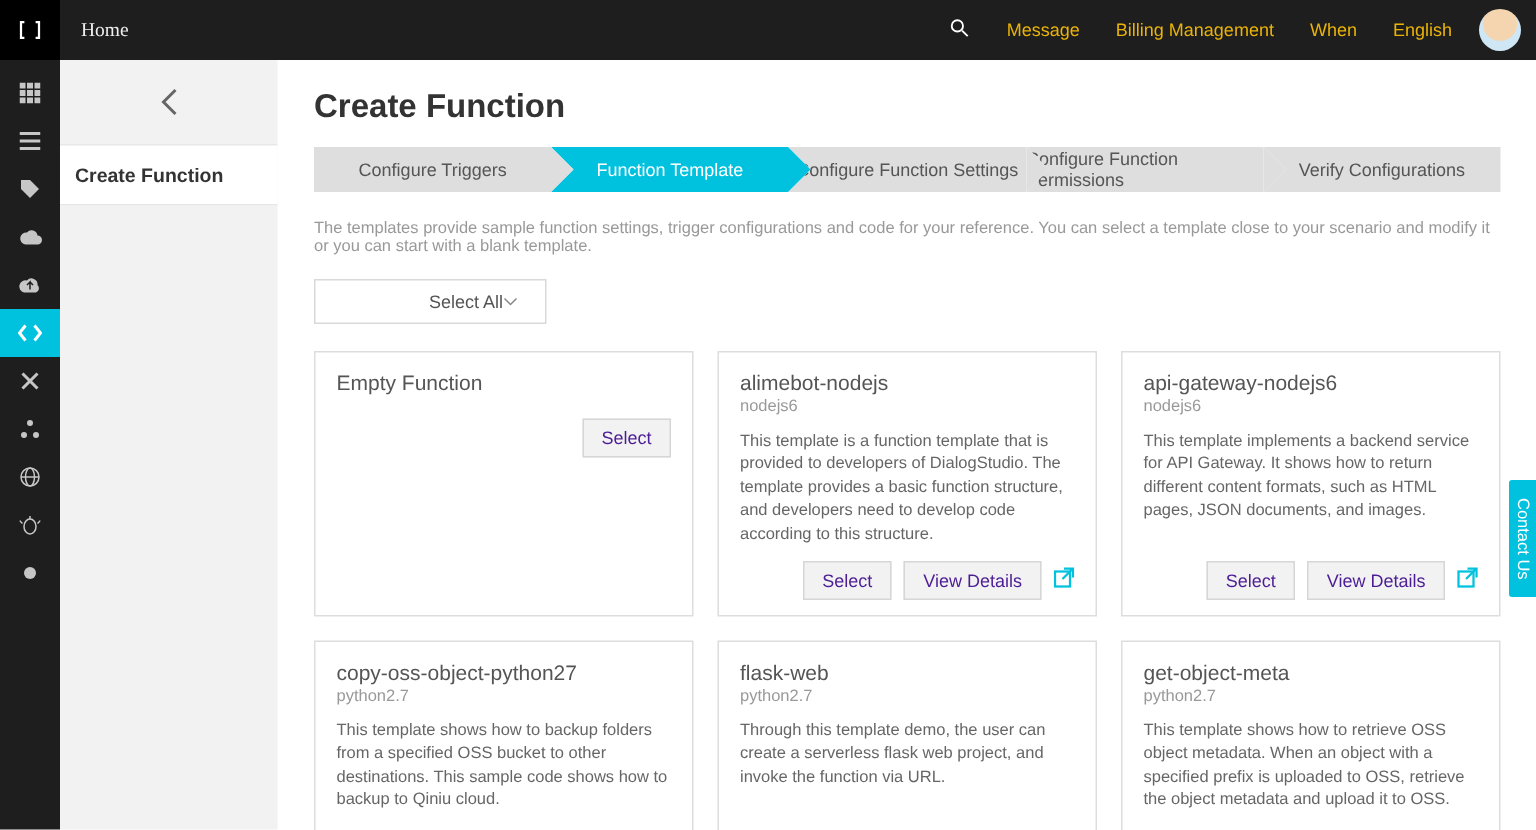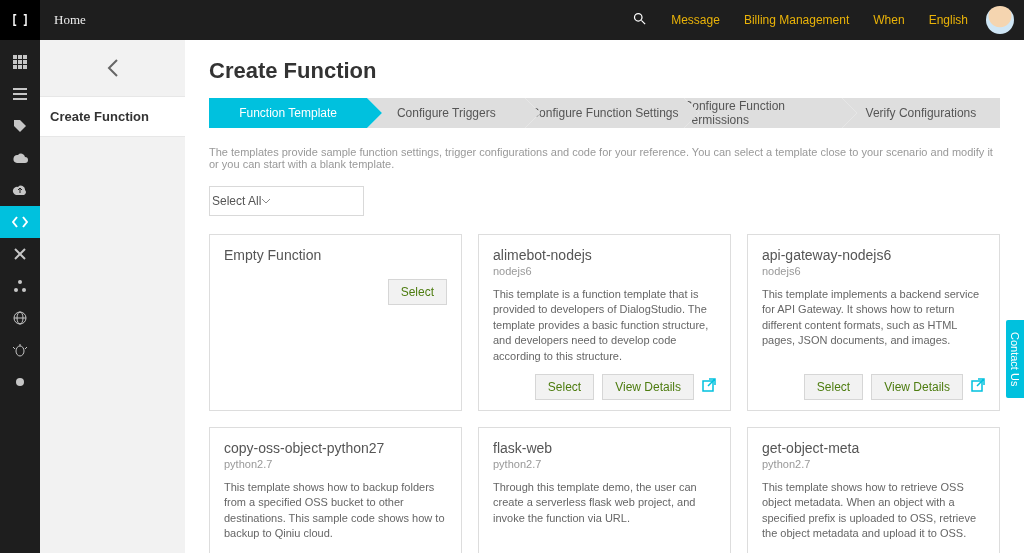--- a/index.html
+++ b/index.html
@@ -24,31 +24,31 @@
   .contact-tab { position:absolute; right:0; top:320px; width:18px; height:78px; background:#00c1de; color:#fff; writing-mode:vertical-rl; text-align:center; font-size:11px; display:flex; align-items:center; justify-content:center; border-radius:2px 0 0 2px; }
   .steps { display:flex; margin-bottom:18px; height:30px; }
   .step { flex:1; background:#dedede; color:#555; position:relative; display:flex; align-items:center; justify-content:center; font-size:12px; }
   .step.active { background:#00c1de; color:#fff; }
   .step:not(:last-child)::after { content:""; position:absolute; right:-15px; top:0; border-left:15px solid #dedede; border-top:15px solid transparent; border-bottom:15px solid transparent; z-index:2; }
   .step.active:not(:last-child)::after { border-left-color:#00c1de; }
   .step:not(:first-child)::before { content:""; position:absolute; left:0; top:0; border-left:15px solid #fff; border-top:15px solid transparent; border-bottom:15px solid transparent; z-index:1; }
   .sect { font-size:14px; font-weight:600; margin-bottom:8px; }
   .hint { font-size:11px; color:#999; margin-bottom:16px; }
   .filters { display:flex; gap:12px; margin-bottom:18px; }
-  .filters .select { width:155px; height:30px; border:1px solid #d9d9d9; display:flex; align-items:center; padding:0 2px; font-size:12px; color:#555; justify-content:flex-start; cursor:pointer; }
+  .filters .select { width:155px; height:30px; border:1px solid #d9d9d9; display:flex; align-items:center; padding:0 18px; font-size:12px; color:#555; justify-content:flex-end; cursor:pointer; }
   .filters .searchbox { display:flex; height:30px; }
   .filters .searchbox input { border:1px solid #d9d9d9; border-right:0; width:240px; padding:0 10px; font-size:12px; outline:none; }
   .filters .searchbox button { border:1px solid #d9d9d9; background:#fafafa; padding:0 10px; font-size:12px; cursor:pointer; display:flex; align-items:center; gap:4px; }
   .grid { display:grid; grid-template-columns: repeat(3, 1fr); gap:16px; }
   .card { border:1px solid #ddd; padding:12px 14px 10px; min-height:140px; display:flex; flex-direction:column; }
   .card .ctitle { font-size:14px; color:#555; margin-bottom:2px; }
   .card .runtime { font-size:11px; color:#999; margin-bottom:10px; }
   .card .cdesc { font-size:11px; color:#666; line-height:1.4; flex:1; }
   .card .actions { display:flex; justify-content:flex-end; align-items:center; gap:8px; margin-top:10px; }
-  .btn { border:1px solid #d6d6d6; background:#f2f2f2; color:#4d7c0f; padding:5px 12px; font-size:12px; cursor:pointer; }
+  .btn { border:1px solid #d6d6d6; background:#f2f2f2; color:#4c1d95; padding:5px 12px; font-size:12px; cursor:pointer; }
   .linkicon { color:#00c1de; cursor:pointer; }
 </style>
 </head>
 <body>
 
 <div class="topbar">
   <div class="brand">
     <svg width="18" height="18" viewBox="0 0 24 24" fill="none">
         <path d="M7 5h-3v14h3M17 5h3v14h-3" stroke="#fff" stroke-width="2"></path>
       </svg>
@@ -151,22 +151,22 @@
         <path d="M10 2L2 10l8 8"></path>
       </svg>
   </div>
   <div class="tab-active">Create Function</div>
 </div>
 
 <div class="main">
   <h1 class="title">Create Function</h1>
 
   <div class="steps">
+    <div class="step">Configure Triggers</div>
     <div class="step active">Function Template</div>
-    <div class="step">Configure Triggers</div>
     <div class="step">Configure Function Settings</div>
     <div class="step">Configure Function Permissions</div>
     <div class="step">Verify Configurations</div>
   </div>
 
   <div class="hint">The templates provide sample function settings, trigger configurations and code for your reference. You can select a template close to your scenario and modify it or you can start with a blank template.</div>
 
   <div class="filters">
     <div class="select">
       <span>Select All</span>

